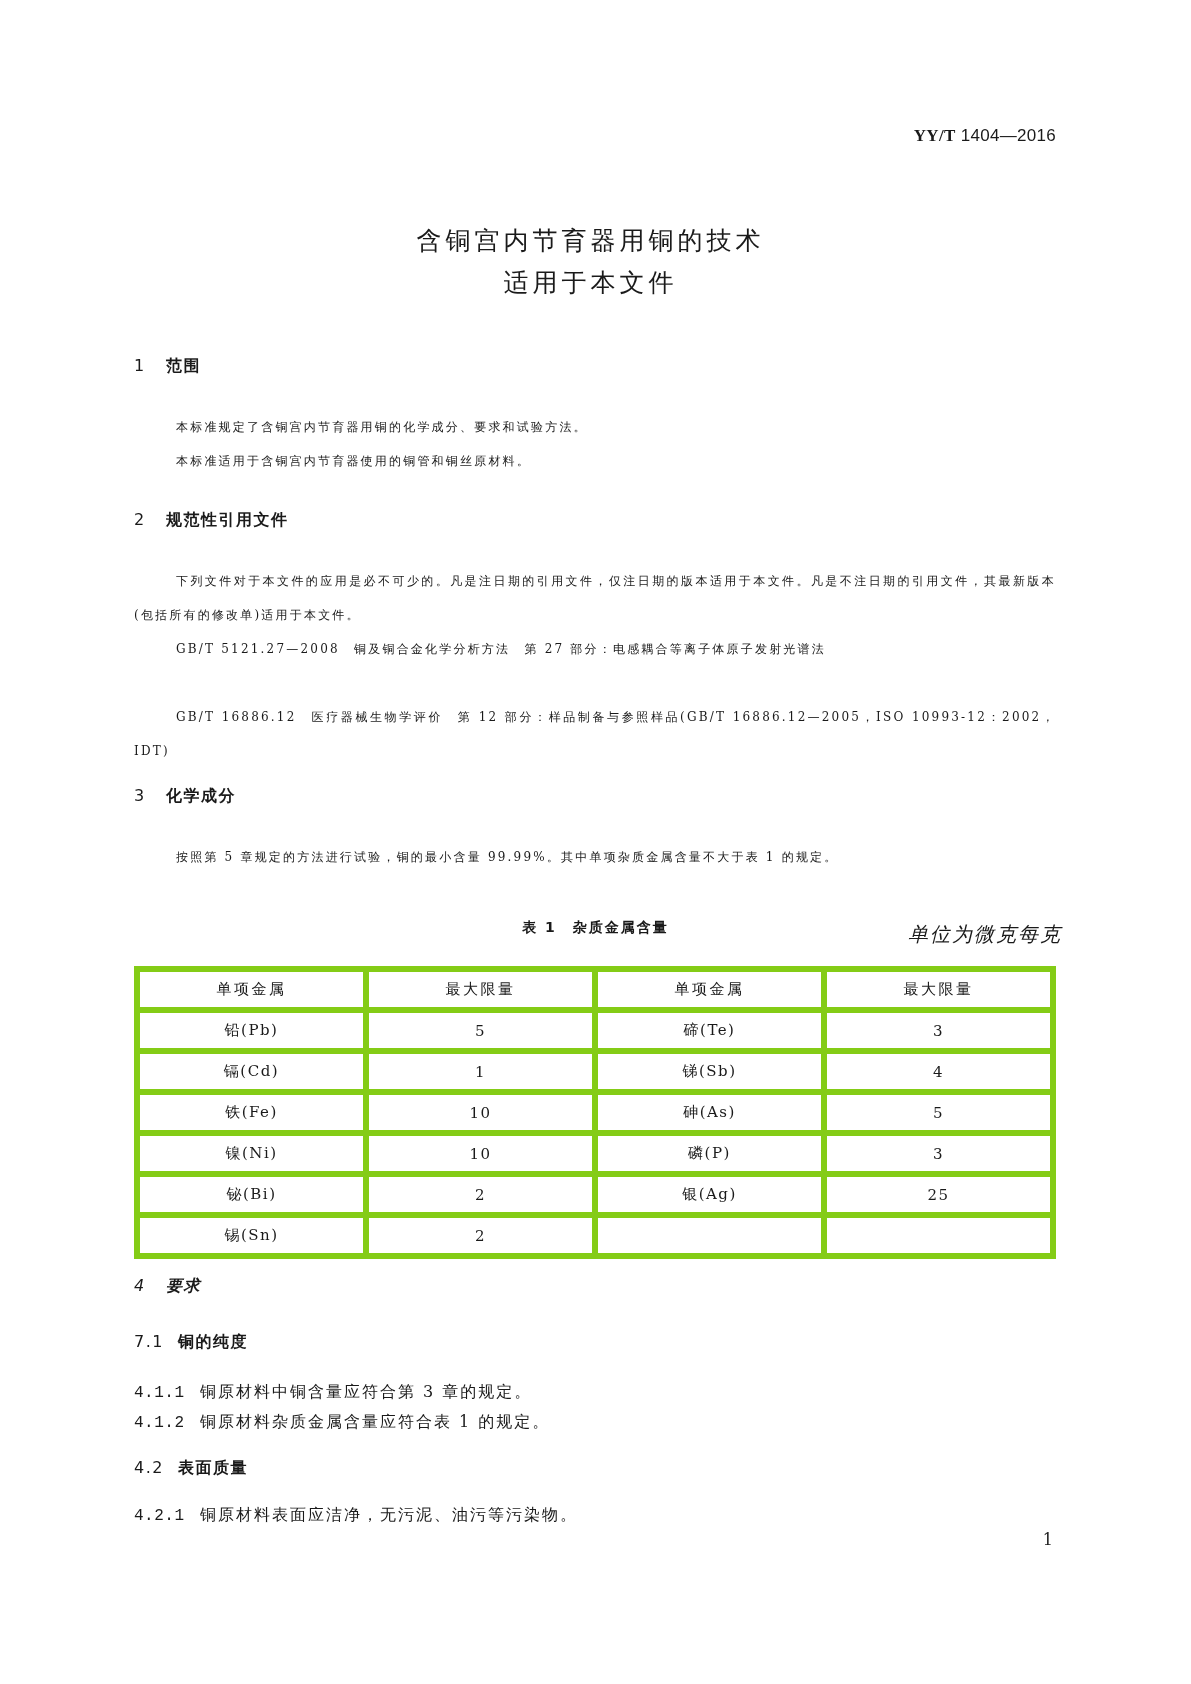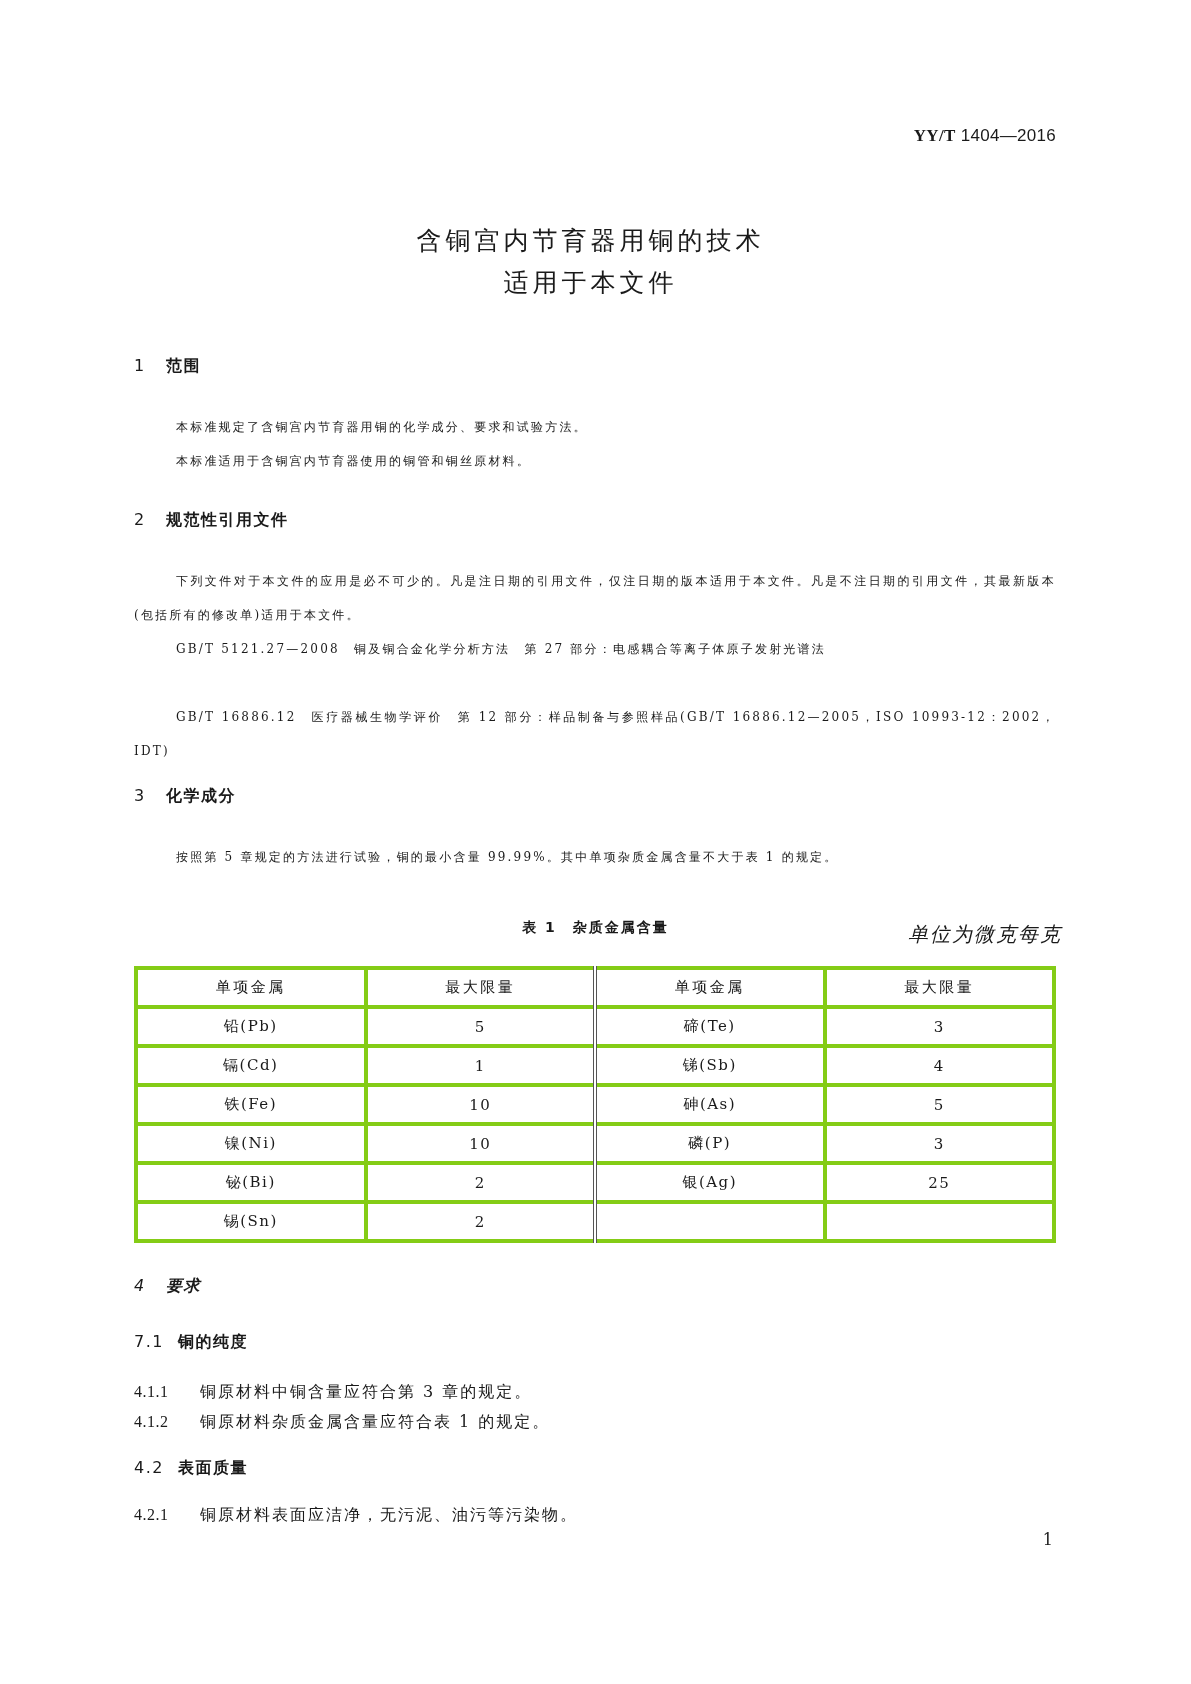--- a/index.html
+++ b/index.html
@@ -32,37 +32,37 @@
   .para {
     left: 134px; width: 922px; font-size: 12px; line-height: 34px;
     letter-spacing: 2.2px; text-align: justify;
   }
   .indent { text-indent: 42px; }
   .clause {
     left: 134px; font-size: 16px; letter-spacing: 2px;
   }
   .clause .num {
     display: inline-block; width: 66px;
-    font-family: Liberation Serif, serif; letter-spacing: 0.5px;
+    font-family: Liberation Mono, monospace; letter-spacing: 0.5px;
   }
   .table-caption {
     left: 0; width: 1191px; text-align: center; top: 919px;
     font-family: "DejaVu Sans", "Liberation Sans", sans-serif;
     font-size: 14px; font-weight: bold; letter-spacing: 2px;
   }
   .table-unit {
     right: 129px; top: 921px; font-size: 20px; letter-spacing: 2px; font-style: italic;
   }
   table.data {
     position: absolute; left: 134px; top: 966px; width: 922px;
     border-collapse: collapse; font-size: 15px; table-layout: fixed;
     border: 2px solid #333;
   }
   table.data td, table.data th {
-    border: 4px solid #84cc16; height: 35px; text-align: center; padding: 0;
+    border: 6px solid #84cc16; height: 35px; text-align: center; padding: 0;
     font-weight: normal; letter-spacing: 1.5px;
   }
   table.data th { border-bottom: 2px solid #333; letter-spacing: 2.5px; }
   table.data .split { border-right: 4px double #555; }
   .page-num { right: 138px; top: 1530px; font-size: 16px; }
 </style>
 </head>
 <body>
 
 <div class="abs std-code">

